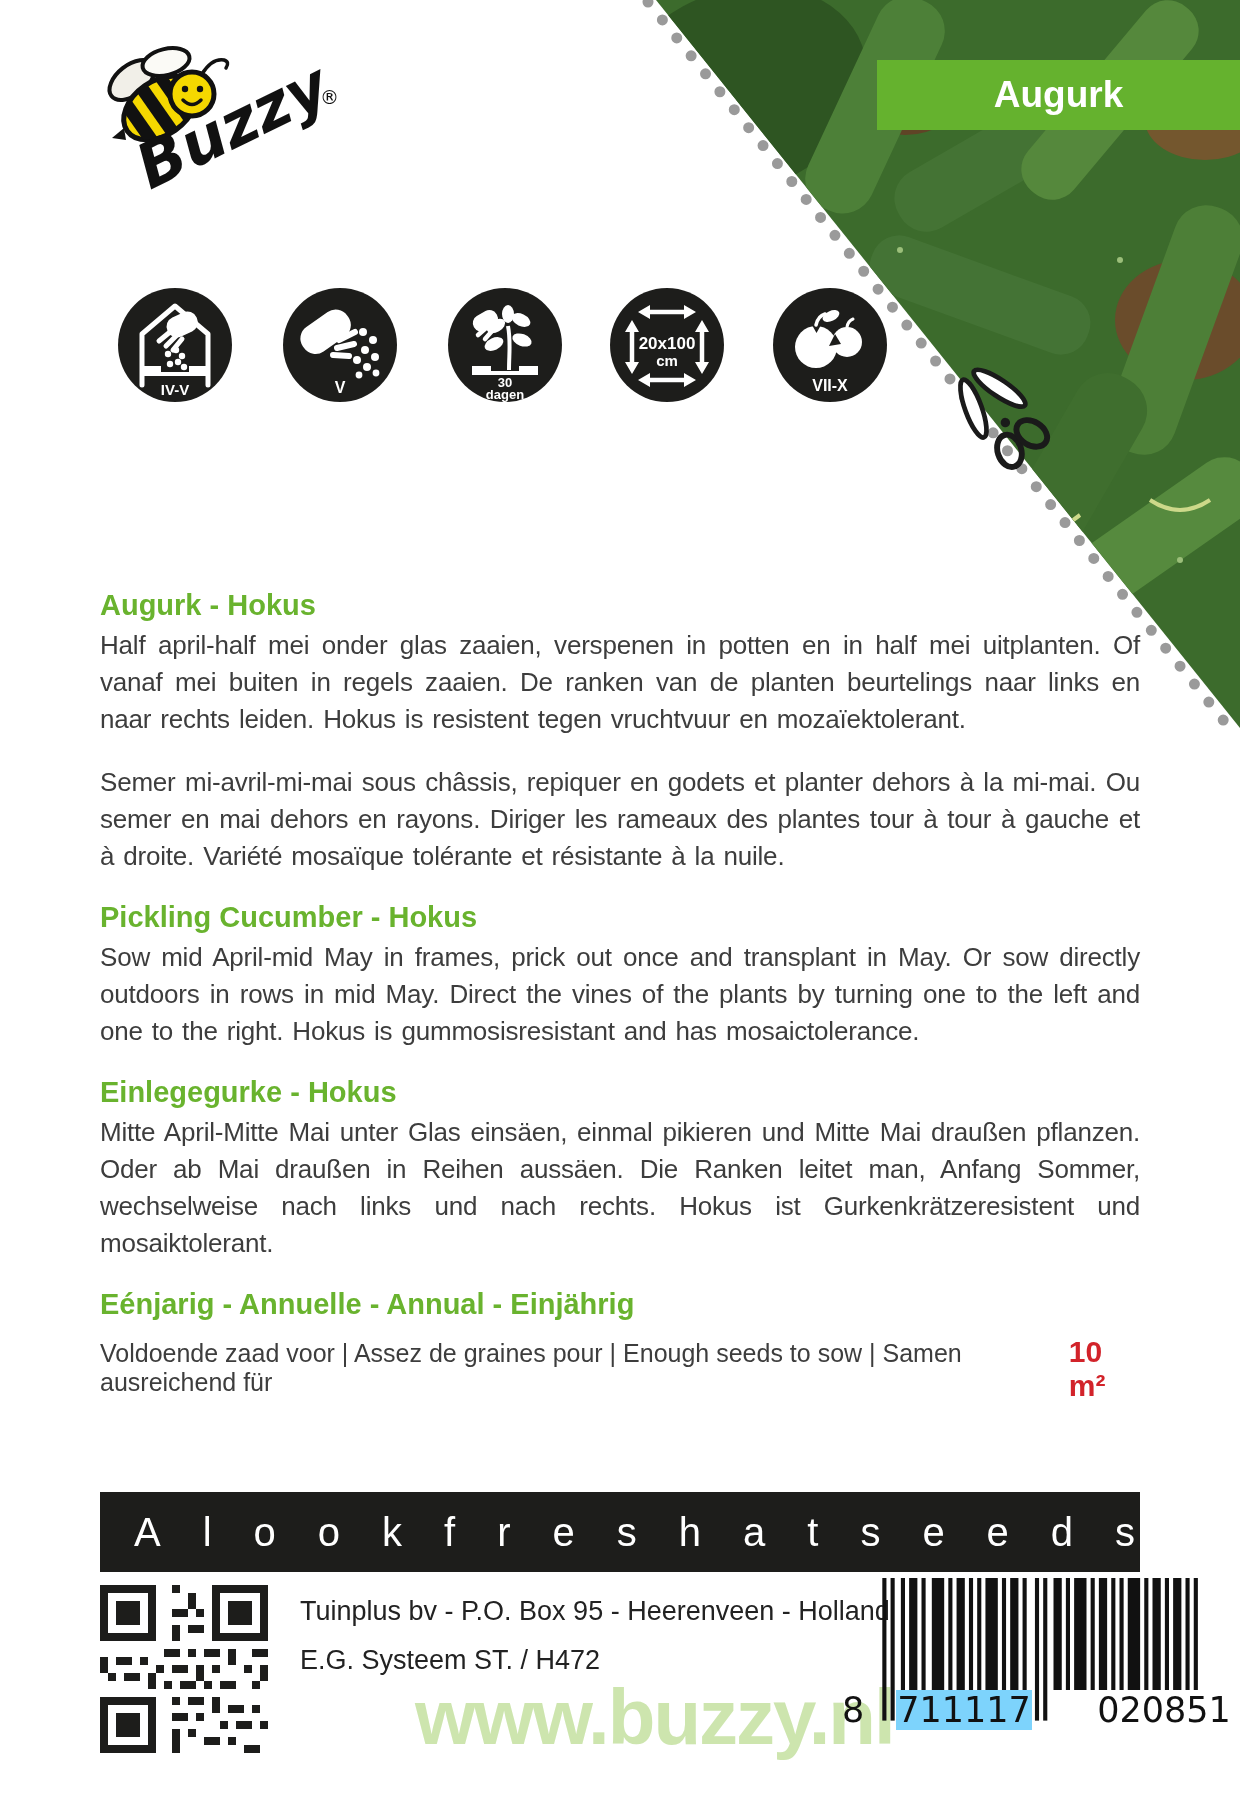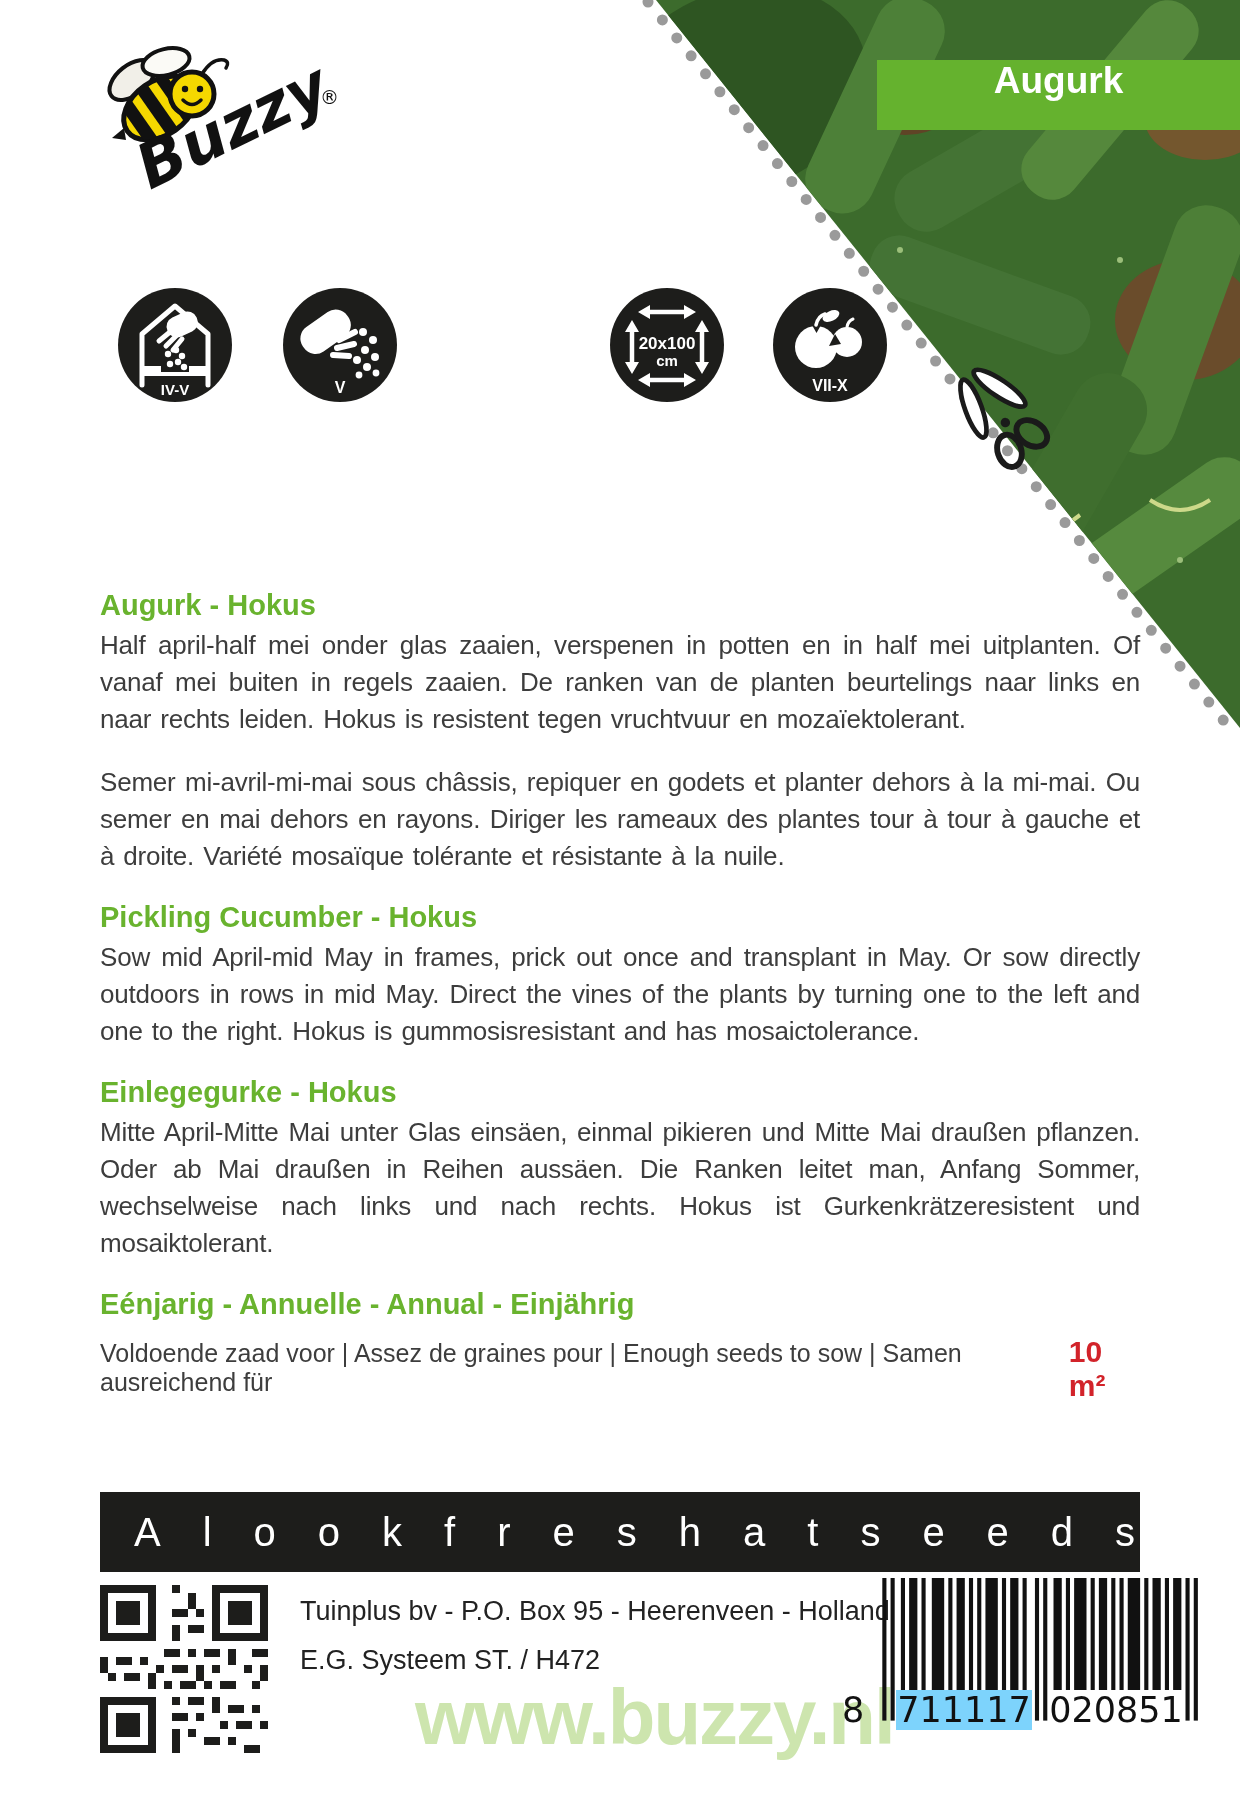--- a/index.html
+++ b/index.html
@@ -2,21 +2,21 @@
 <html><head>
 <meta charset="utf-8">
 <style>
   html,body{margin:0;padding:0;background:#ffffff;}
   .page{position:relative;width:1240px;height:1800px;background:#fff;overflow:hidden;
         font-family:"Liberation Sans",sans-serif;color:#3d3d3d;}
 
   
   .photo-wrap{position:absolute;left:0;top:0;width:1240px;height:740px;}
   .variety-banner{position:absolute;left:877px;top:60px;width:363px;height:70px;
-        background:#65b22e;display:flex;justify-content:center;
+        background:#65b22e;display:flex;align-items:center;justify-content:center;
         color:#fff;font-size:37px;font-weight:bold;}
   .cutline{position:absolute;left:0;top:0;width:1240px;height:760px;pointer-events:none;}
   .scissors{position:absolute;left:942px;top:358px;width:118px;height:118px;transform:rotate(-38deg);}
 
   
   .logo{position:absolute;left:88px;top:28px;width:280px;height:190px;}
   .logo text{font-family:"DejaVu Sans",sans-serif;}
 
   
   .icon{position:absolute;top:288px;width:114px;height:114px;}
@@ -44,21 +44,21 @@
   .qr{position:absolute;left:100px;top:1585px;width:168px;height:168px;}
   .address{position:absolute;left:300px;top:1596px;font-size:27px;color:#222;}
   .address div{margin-bottom:18px;}
   .website{position:absolute;left:415px;top:1672px;font-size:78px;font-weight:bold;
         color:#cde5ae;letter-spacing:-2px;}
   .barcode{position:absolute;left:872px;top:1578px;width:330px;height:170px;}
   .barcode svg{position:absolute;left:0;top:0;}
   .bc-digit{position:absolute;font-size:35px;color:#111;font-family:"DejaVu Sans",sans-serif;}
   .bc-first{left:-30px;top:112px;}
   .bc-g1{left:24px;top:112px;width:136px;text-align:center;background:#7dd3fc;}
-  .bc-g2{left:176px;top:112px;width:136px;text-align:center;background:#fff;}
+  .bc-g2{left:176px;top:112px;width:136px;text-align:center;background:#fff;padding-left:48px;}
 </style>
 </head>
 <body>
 
 <div class="page">
 
   <div class="photo-wrap">
     <svg width="1240" height="740" viewBox="0 0 1240 740">
       <defs>
           <clipPath id="tri">
@@ -166,20 +166,38 @@
       <circle cx="82" cy="62" r="4" fill="#fff"></circle>
         <circle cx="92" cy="69" r="4" fill="#fff"></circle>
       <circle cx="74" cy="72" r="4" fill="#fff"></circle>
         <circle cx="84" cy="79" r="4" fill="#fff"></circle>
       <circle cx="93" cy="85" r="3.4" fill="#fff"></circle>
         <circle cx="76" cy="87" r="3.4" fill="#fff"></circle>
       <text x="57" y="105" text-anchor="middle" font-size="16">V</text>
     </svg>
   </div>
 
+  <div class="icon" id="icon3">
+    <svg viewBox="0 0 114 114">
+      <circle cx="57" cy="57" r="57" fill="#1d1d1b"></circle>
+      <g transform="rotate(-30 38 32)">
+          <rect x="24" y="24" width="26" height="17" rx="8" fill="#fff"></rect>
+        </g>
+      <path d="M38 40 l-8 7 M44 43 l-7 8" stroke="#fff" stroke-width="4.5" stroke-linecap="round"></path>
+      <path d="M61 82 C61 66 63 54 60 38" stroke="#fff" stroke-width="4" fill="none"></path>
+      <ellipse cx="48" cy="38" rx="10" ry="6" transform="rotate(-30 48 38)" fill="#fff"></ellipse>
+      <ellipse cx="73" cy="32" rx="10" ry="6" transform="rotate(25 73 32)" fill="#fff"></ellipse>
+      <ellipse cx="46" cy="56" rx="10" ry="6" transform="rotate(-25 46 56)" fill="#fff"></ellipse>
+      <ellipse cx="74" cy="52" rx="10" ry="6" transform="rotate(20 74 52)" fill="#fff"></ellipse>
+      <ellipse cx="60" cy="26" rx="6" ry="9" fill="#fff"></ellipse>
+      <path d="M24 87 h66 v-9 h-19 v5 h-28 v-5 h-19 z" fill="#fff"></path>
+      <text x="57" y="99" text-anchor="middle" font-size="13">30</text>
+      <text x="57" y="111" text-anchor="middle" font-size="13">dagen</text>
+    </svg>
+  </div>
 
   <div class="icon" id="icon4">
     <svg viewBox="0 0 114 114">
       <circle cx="57" cy="57" r="57" fill="#1d1d1b"></circle>
       <path d="M38 24 H76" stroke="#fff" stroke-width="4.5"></path>
       <path d="M28 24 L40 17 L40 31 Z M86 24 L74 17 L74 31 Z" fill="#fff"></path>
       <path d="M38 92 H76" stroke="#fff" stroke-width="4.5"></path>
       <path d="M28 92 L40 85 L40 99 Z M86 92 L74 85 L74 99 Z" fill="#fff"></path>
       <path d="M22 42 V76" stroke="#fff" stroke-width="4.5"></path>
       <path d="M22 32 L15 44 L29 44 Z M22 86 L15 74 L29 74 Z" fill="#fff"></path>

